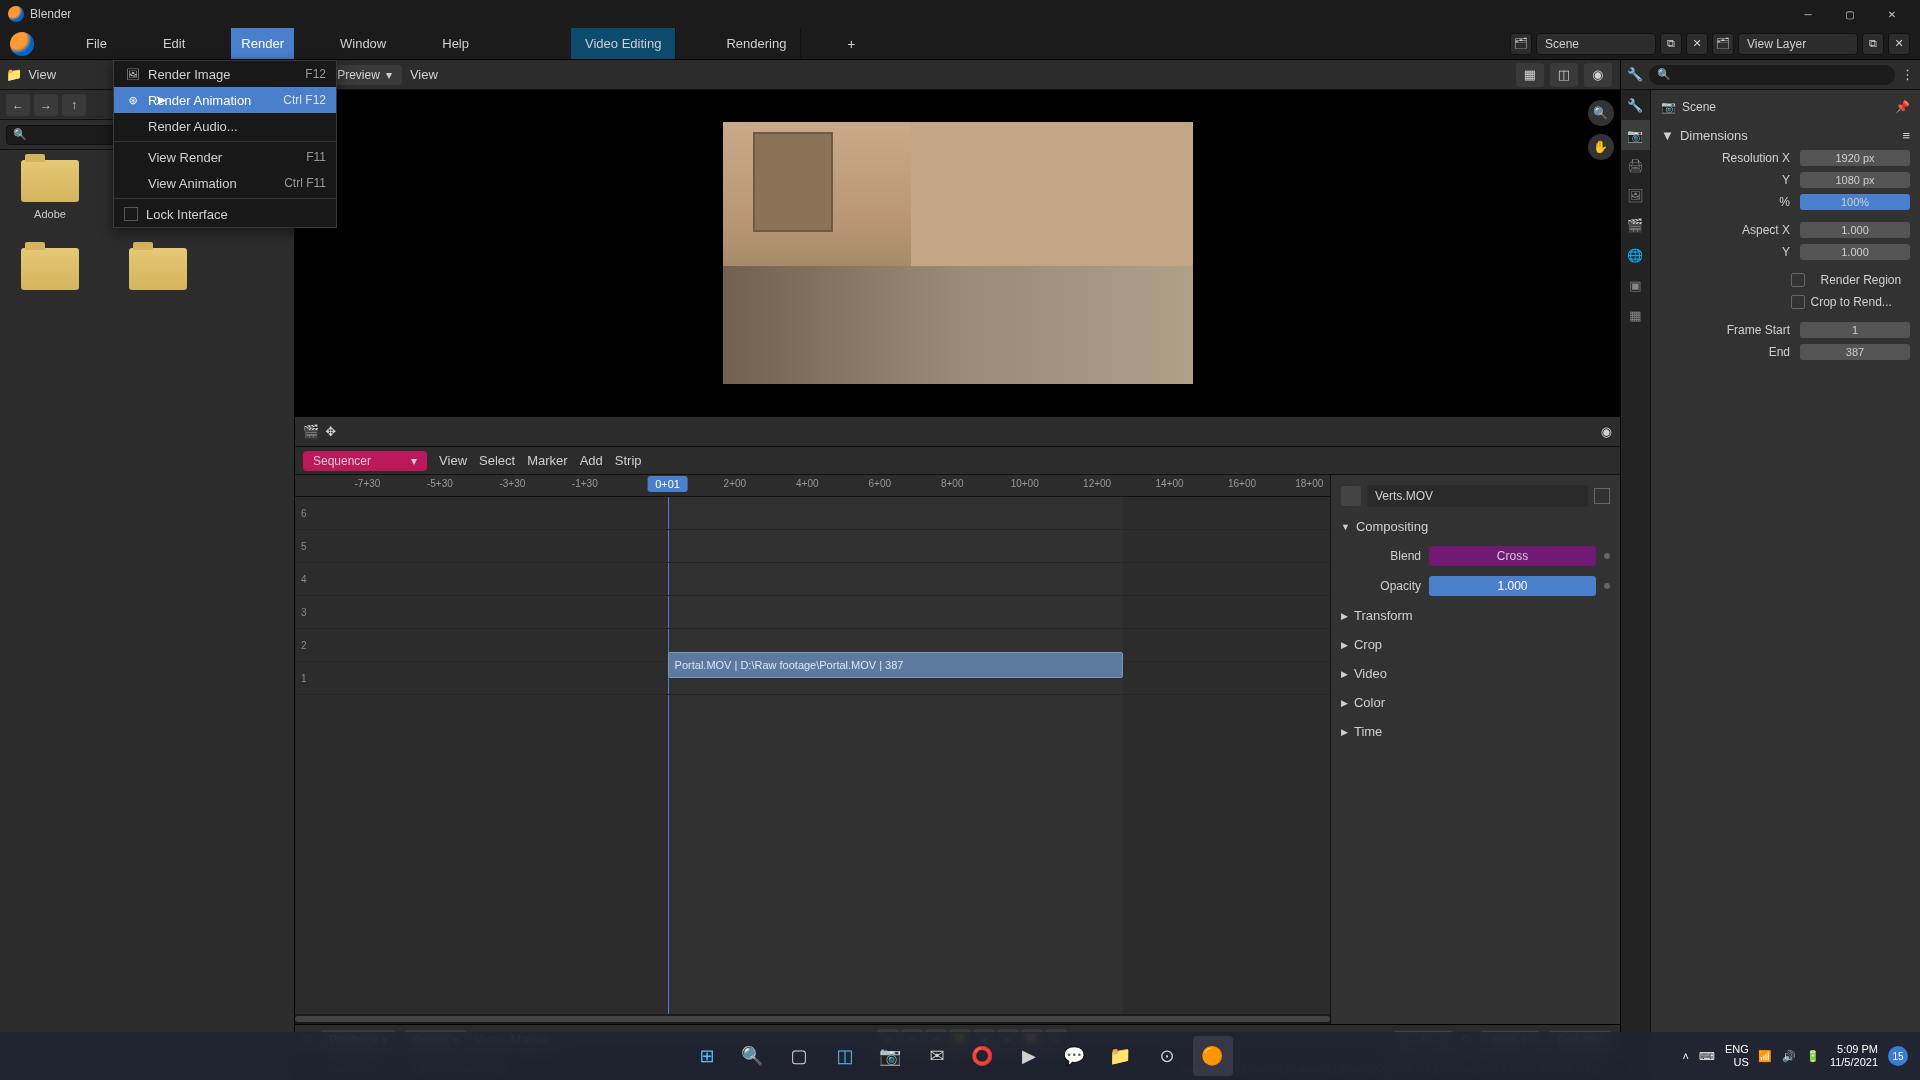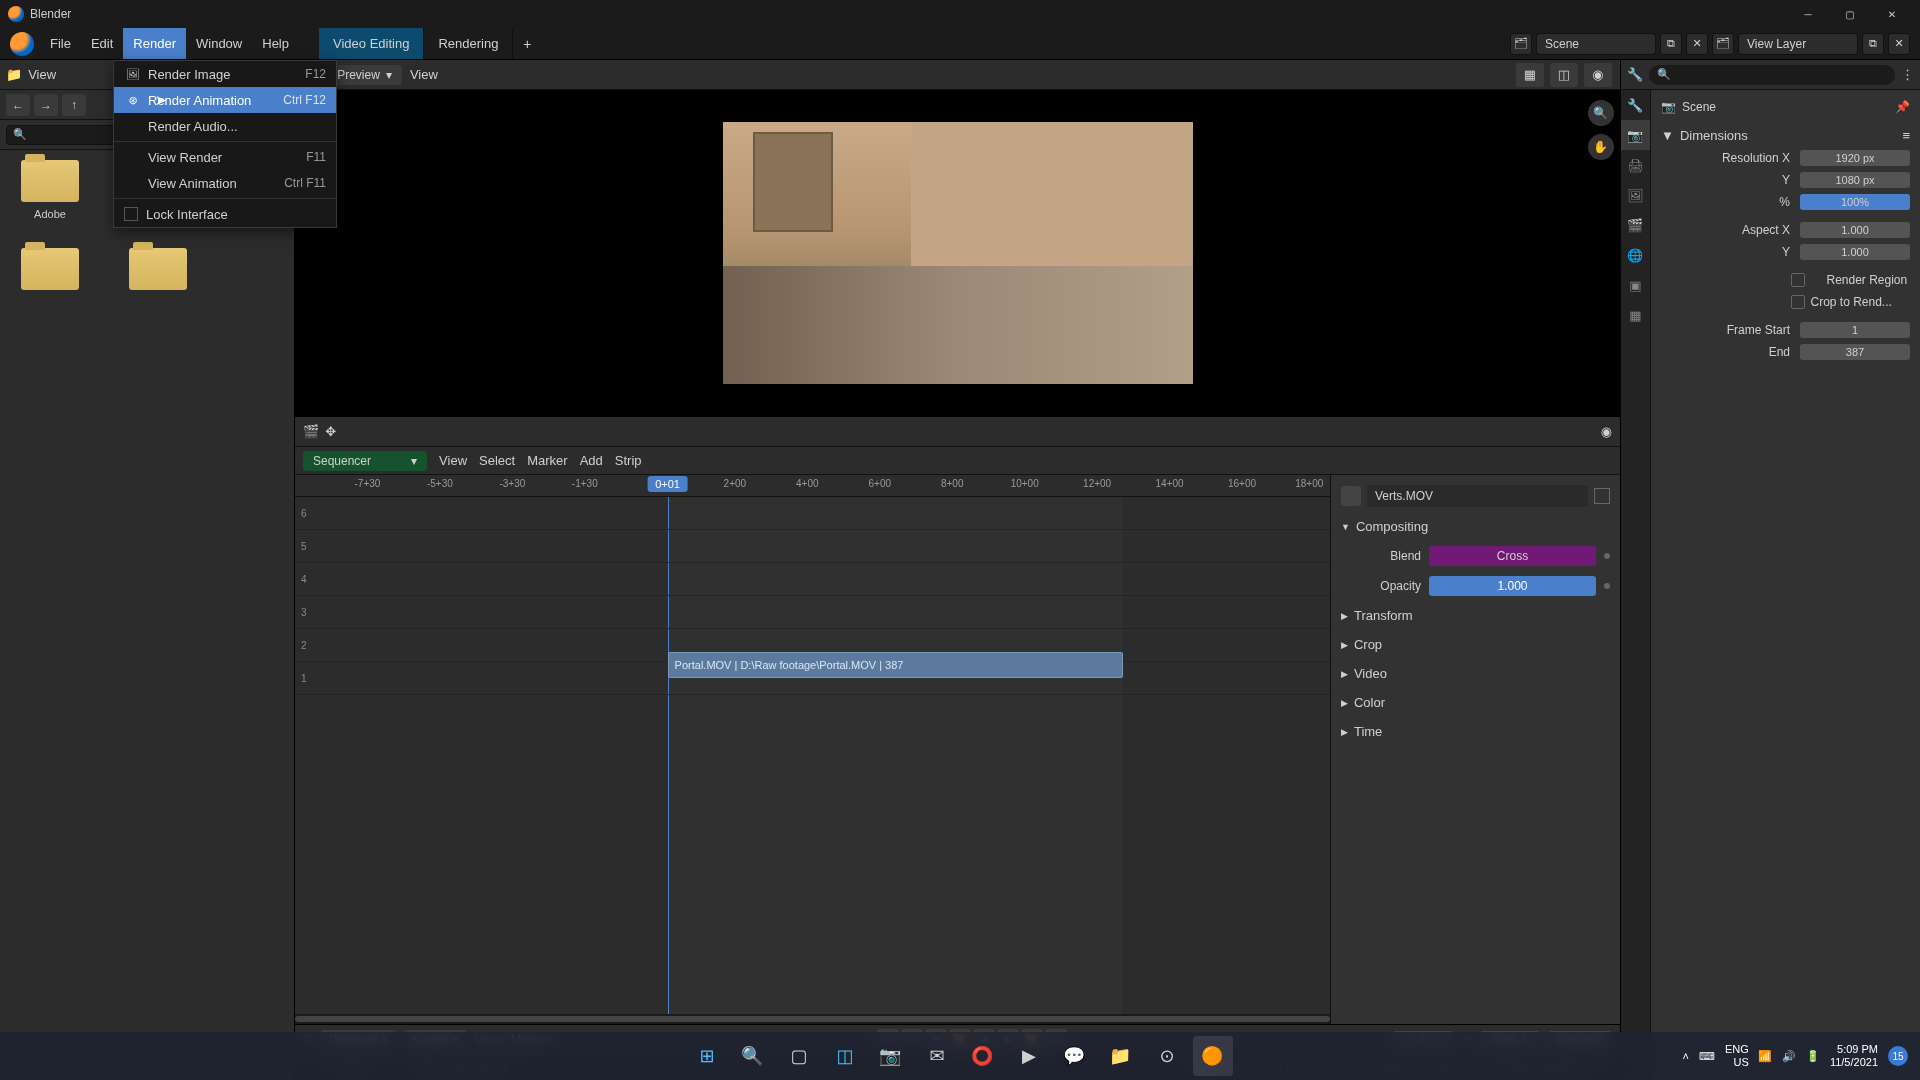--- a/index.html
+++ b/index.html
@@ -6,21 +6,21 @@
 body { width: 1920px; height: 1080px; background: #1b1b1b; color: #d0d0d0; font-size: 13px; overflow: hidden; position: relative; }
 
 
 .titlebar { height: 28px; background: #1b1b1b; display: flex; align-items: center; padding: 0 8px; }
 .titlebar .logo { width: 16px; height: 16px; background: radial-gradient(circle at 30% 30%, #ff9933 40%, #0066cc 60%); border-radius: 50%; margin-right: 6px; }
 .titlebar .title { font-size: 12px; color: #ccc; flex: 1; }
 .titlebar .winbtns { display: flex; gap: 2px; }
 .titlebar .winbtn { width: 40px; height: 24px; display: flex; align-items: center; justify-content: center; color: #ccc; font-size: 10px; }
 
 
-.menubar { height: 32px; background: #1b1b1b; border-bottom: 1px solid #000; display: flex; align-items: stretch; padding: 0 4px; }
+.menubar { height: 32px; background: #1b1b1b; border-bottom: 1px solid #000; display: flex; align-items: stretch; padding: 0 4px; gap: 36px; }
 .menubar .blender-icon { width: 24px; height: 24px; background: radial-gradient(circle at 30% 30%, #ff9933 40%, #0066cc 60%); border-radius: 50%; align-self: center; margin: 0 6px; }
 .menubar .mitem { padding: 0 10px; display: flex; align-items: center; font-size: 13px; }
 .menubar .mitem.active { background: #4a7fcc; color: #fff; }
 .menubar .wtab { padding: 0 14px; display: flex; align-items: center; font-size: 13px; border-right: 1px solid #111; }
 .menubar .wtab.active { background: #0c4a6e; }
 .menubar .plus { width: 28px; display: flex; align-items: center; justify-content: center; font-size: 14px; }
 .menubar .right { margin-left: auto; display: flex; align-items: center; gap: 4px; padding-right: 6px; }
 .menubar .scnfield { background: #2c2c2c; border: 1px solid #111; border-radius: 4px; padding: 3px 8px; min-width: 120px; font-size: 12px; }
 .menubar .iconbtn { width: 22px; height: 22px; background: #2c2c2c; border: 1px solid #111; border-radius: 3px; display: flex; align-items: center; justify-content: center; font-size: 11px; }
 
@@ -61,21 +61,21 @@
 .preview-img .wall { position: absolute; top: 0; right: 0; width: 60%; height: 55%; background: #c4a585; }
 .preview-img .door { position: absolute; top: 10px; left: 30px; width: 80px; height: 100px; background: #8a7356; border: 2px solid #6d5a42; }
 .preview-img .ground { position: absolute; bottom: 0; left: 0; right: 0; height: 45%; background: linear-gradient(90deg, #726050 0%, #9a8a76 50%, #b0a088 100%); }
 .preview-tool-r { position: absolute; right: 6px; top: 10px; display: flex; flex-direction: column; gap: 8px; }
 .ptool { width: 26px; height: 26px; border-radius: 50%; background: #333; display: flex; align-items: center; justify-content: center; font-size: 12px; }
 
 
 .seq-wrap { flex: 1; display: flex; flex-direction: column; border-top: 1px solid #000; min-height: 0; }
 .seq-toolbar { height: 30px; background: #2c2c2c; display: flex; align-items: center; padding: 0 8px; gap: 6px; border-bottom: 1px solid #111; }
 .seq-header { height: 28px; background: #2c2c2c; display: flex; align-items: center; padding: 0 8px; gap: 12px; border-bottom: 1px solid #111; }
-.seq-sel { background: #14532d; border-radius: 4px; padding: 3px 10px; display: flex; align-items: center; gap: 40px; font-size: 12px; }
+.seq-sel { background: #be185d; border-radius: 4px; padding: 3px 10px; display: flex; align-items: center; gap: 40px; font-size: 12px; }
 .seq-body { flex: 1; display: flex; min-height: 0; }
 .seq-main { flex: 1; display: flex; flex-direction: column; position: relative; min-height: 0; }
 .seq-ruler { height: 22px; background: #2c2c2c; display: flex; position: relative; border-bottom: 1px solid #111; }
 .seq-tick { position: absolute; top: 3px; font-size: 10px; color: #999; transform: translateX(-50%); }
 .playhead-badge { position: absolute; top: 1px; background: #4a7fcc; color: #fff; padding: 2px 8px; border-radius: 3px; font-size: 11px; font-weight: 500; transform: translateX(-50%); }
 .seq-tracks { flex: 1; background: #2c2c2c; position: relative; overflow: hidden; }
 .seq-track { position: absolute; left: 0; right: 0; height: 33px; border-bottom: 1px solid #252525; }
 .track-num { position: absolute; left: 6px; top: 50%; transform: translateY(-50%); font-size: 10px; color: #888; }
 .playhead-line { position: absolute; top: 0; bottom: 0; width: 1px; background: #4a7fcc; }
 .frame-range { position: absolute; top: 0; bottom: 0; background: rgba(60,60,60,0.3); }
@@ -459,21 +459,21 @@
               <span class="plab">Aspect X</span>
               <div class="pval">1.000</div>
             </div>
           <div class="prow">
               <span class="plab">Y</span>
               <div class="pval">1.000</div>
             </div>
           <div style="height:6px"></div>
           <div class="prow">
               <span class="plab"></span>
-              <div style="flex:1;display:flex;align-items:flex-end;gap:22px">
+              <div style="flex:1;display:flex;align-items:flex-end;gap:16px">
                 <div class="chk"></div>
                 <span style="font-size:12px">Render Region</span>
               </div>
             </div>
           <div class="prow">
               <span class="plab"></span>
               <div style="flex:1;display:flex;align-items:center;gap:6px">
                 <div class="chk"></div>
                 <span style="font-size:12px">Crop to Rend...</span>
               </div>

